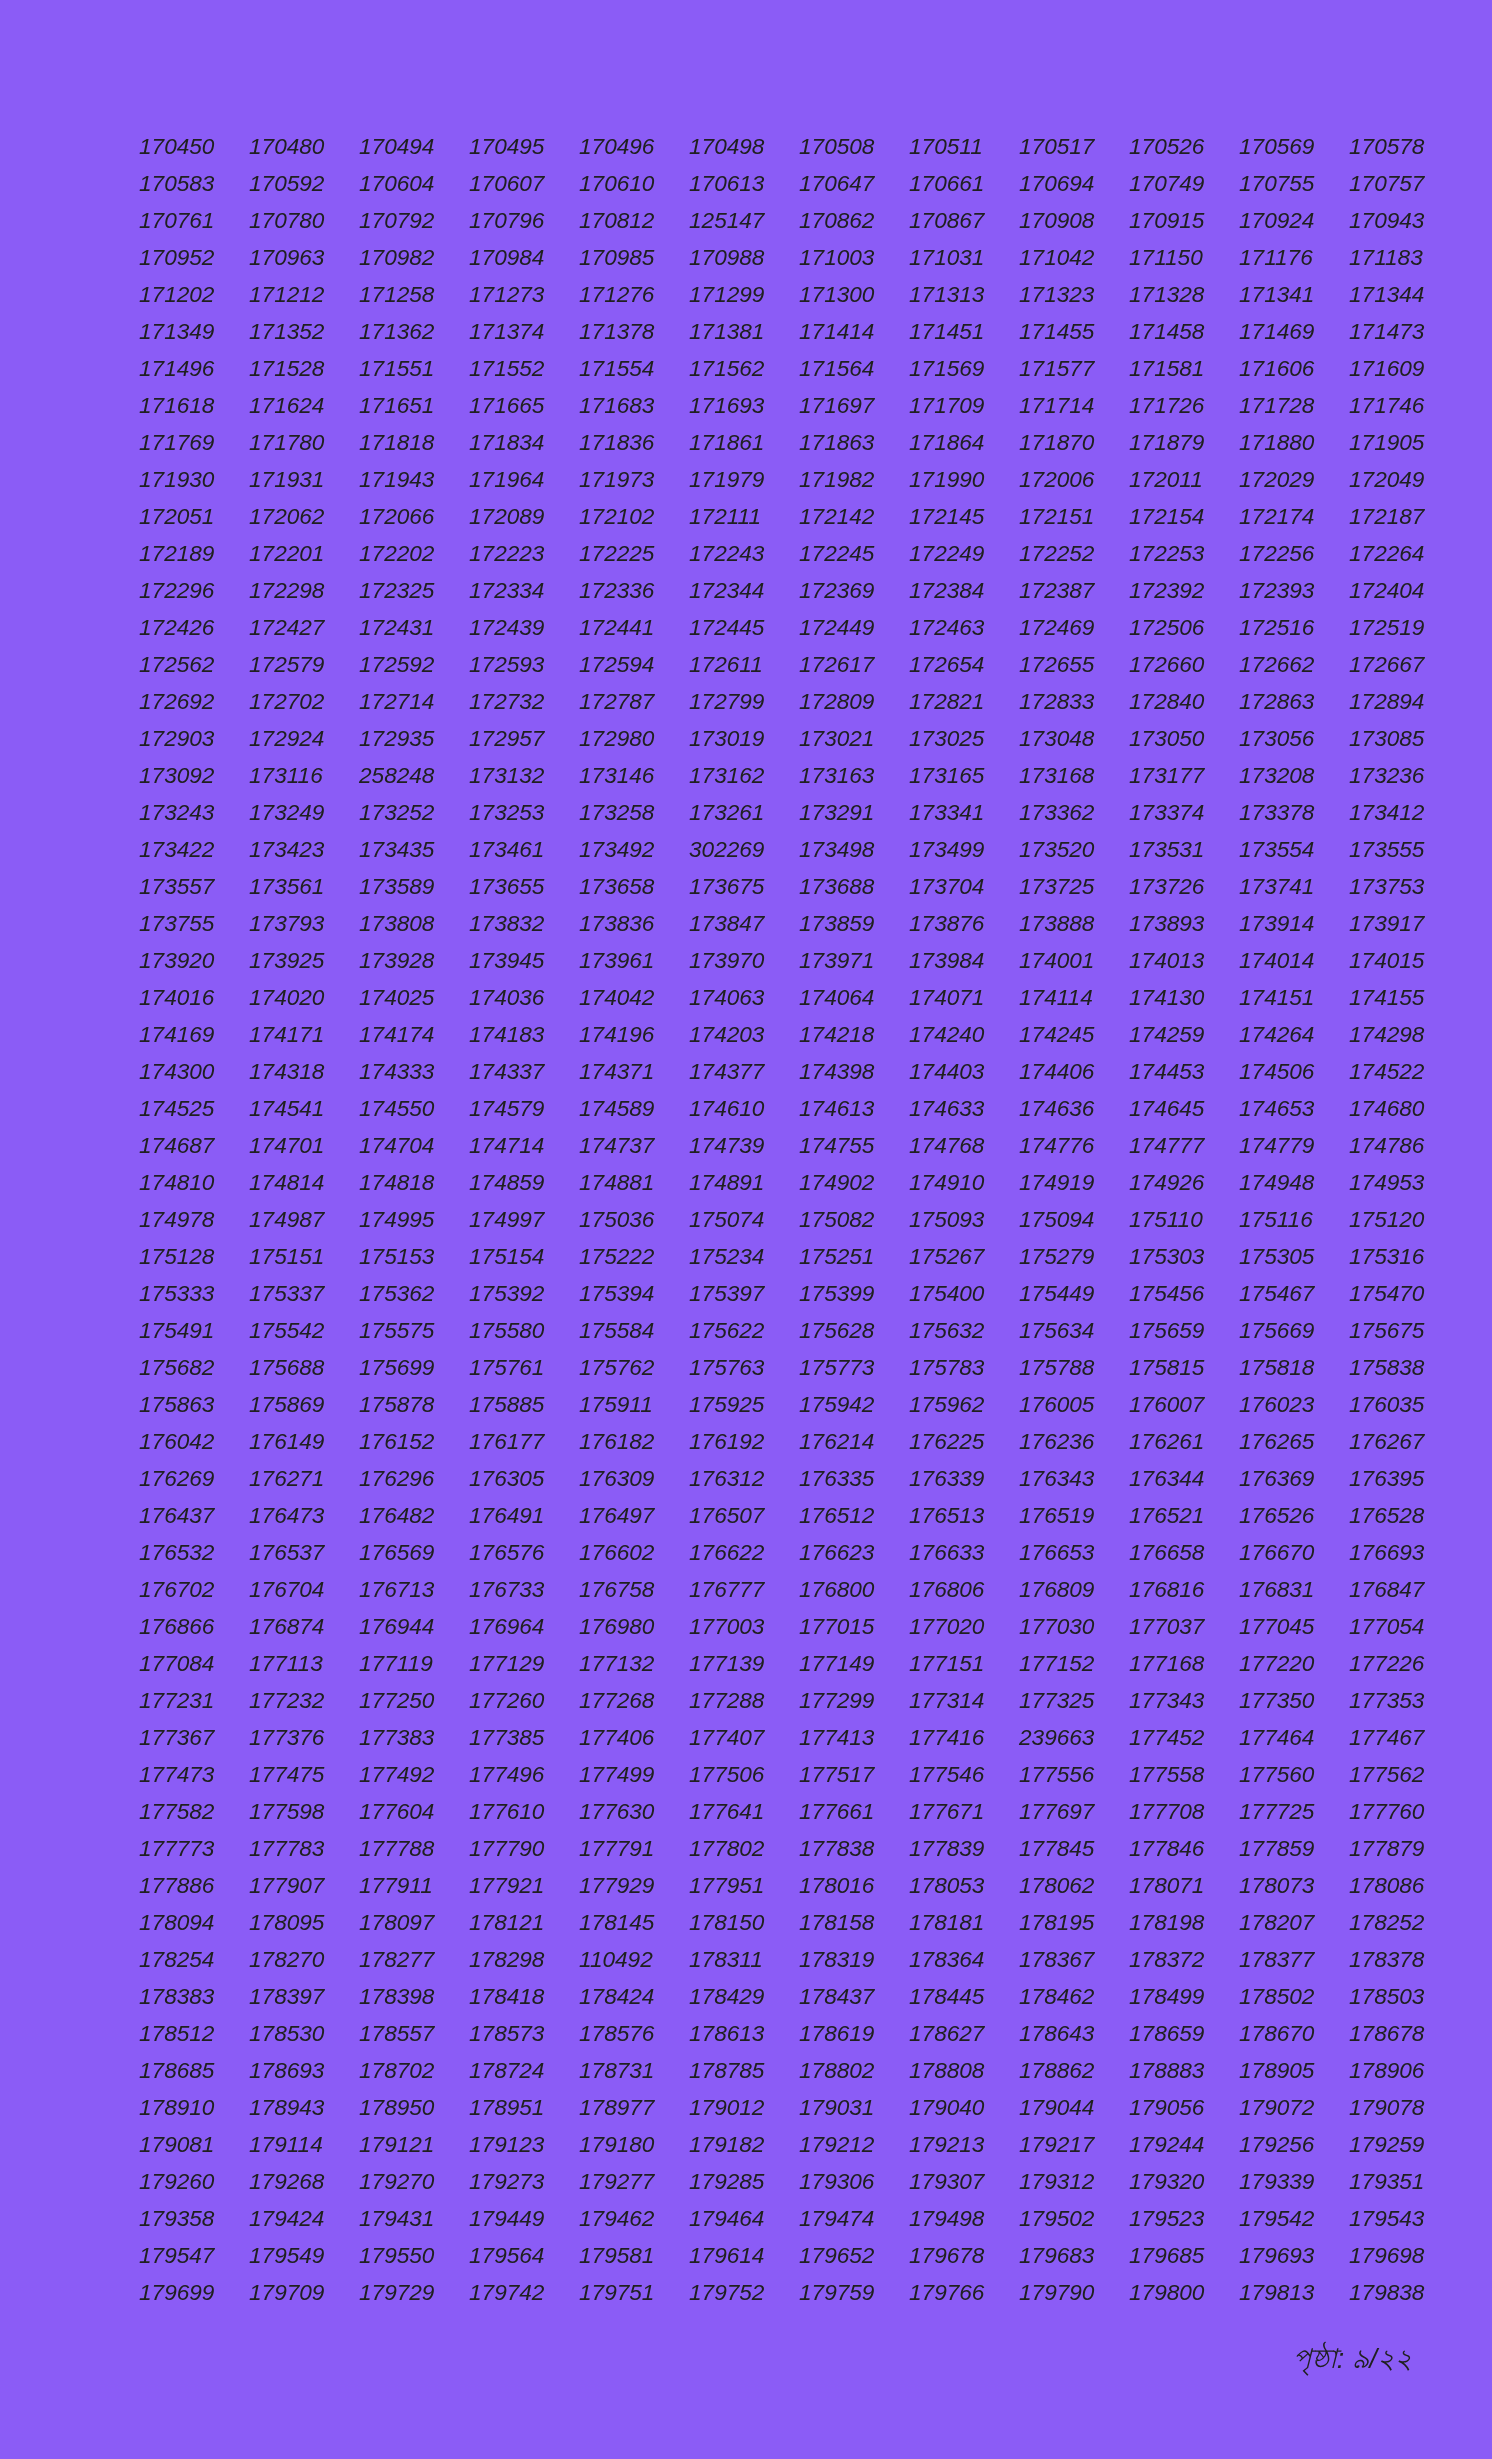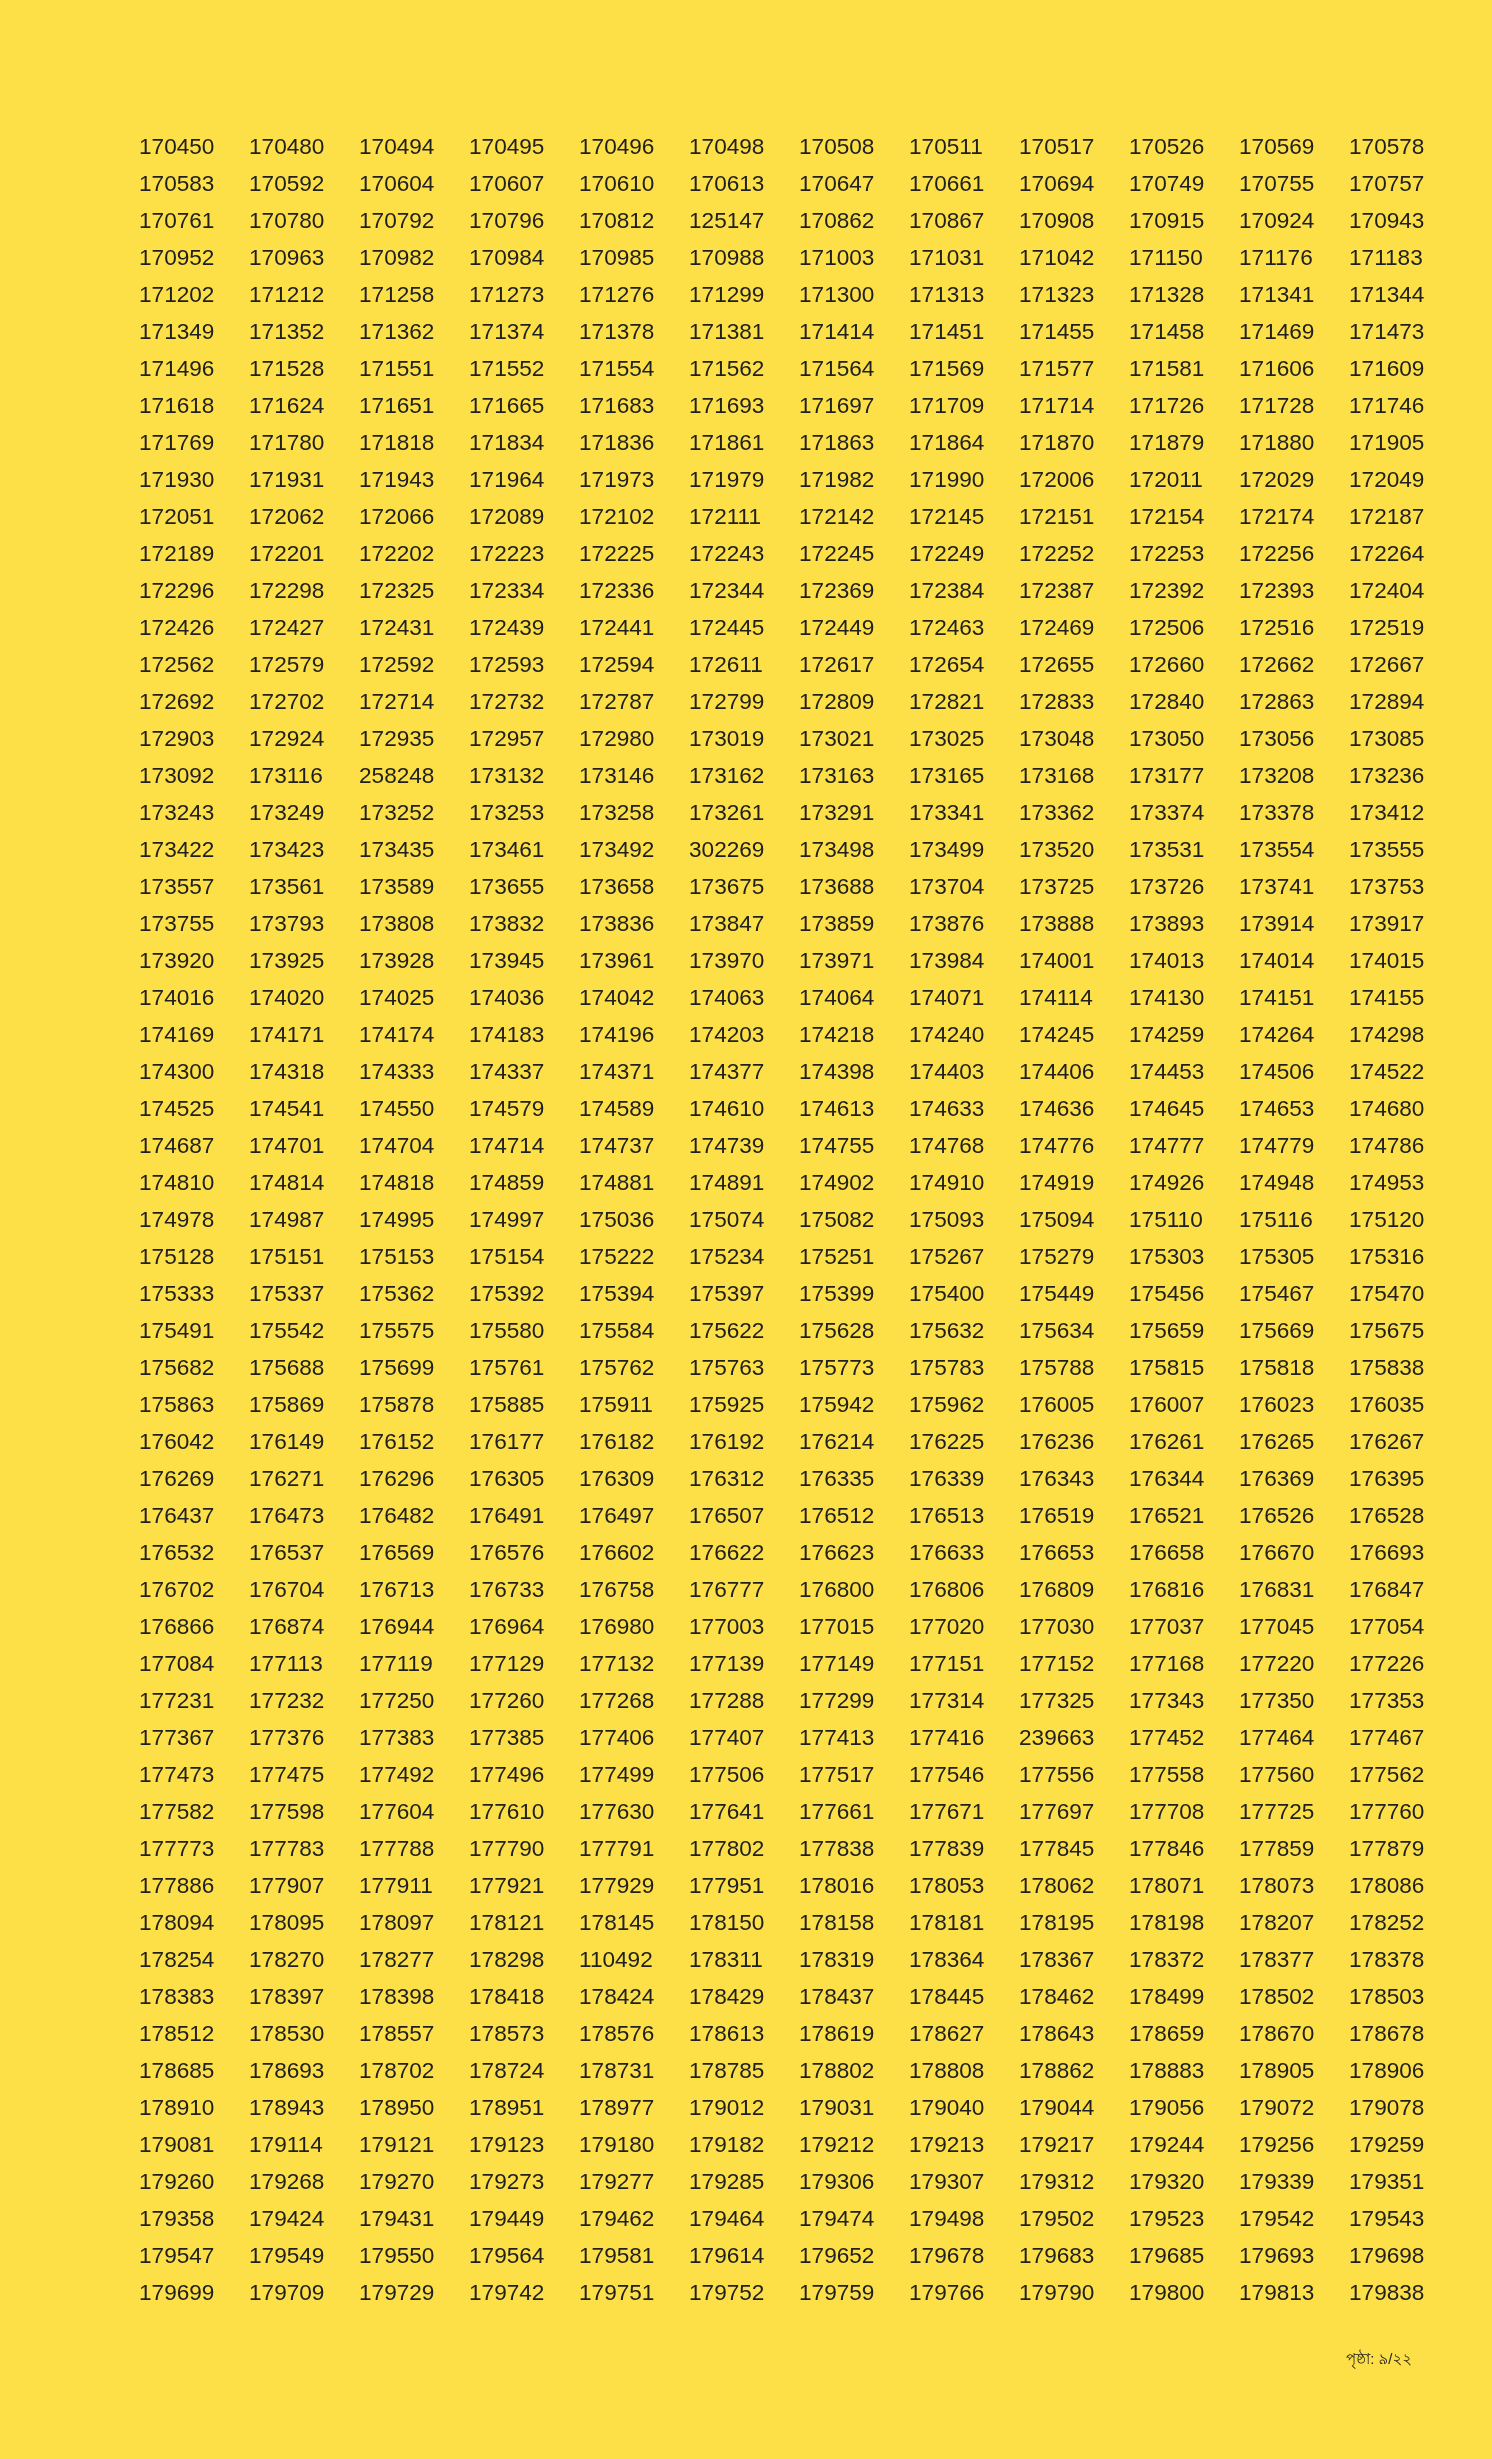--- a/index.html
+++ b/index.html
@@ -4,24 +4,25 @@
 <style>
   html, body {
     margin: 0;
     padding: 0;
     background: #ffffff;
   }
   .page {
     position: relative;
     width: 1493px;
     height: 2459px;
-    background: #fde047;
+    background: #8b5cf6;
     font-family: "Liberation Sans", sans-serif;
     color: #202020;
     overflow: hidden;
+    font-style: italic;
   }
   .roll-grid {
     position: absolute;
     left: 139px;
     top: 128px;
     display: grid;
     grid-template-columns: repeat(12, 110px);
     grid-auto-rows: 37px;
   }
   .roll-cell {
@@ -32,21 +33,21 @@
     text-align: left;
     color: #202020;
   }
   .page-footer {
     position: absolute;
     top: 2340px;
     right: 81px;
     text-align: right;
   }
   .page-footer span {
-    font-size: 15px;
+    font-size: 27px;
     line-height: 38px;
     color: #202020;
     font-family: "Liberation Sans", "DejaVu Sans", sans-serif;
   }
 </style>
 </head>
 <body>
 
 <div class="page">
   <div class="roll-grid" id="roll-grid">

